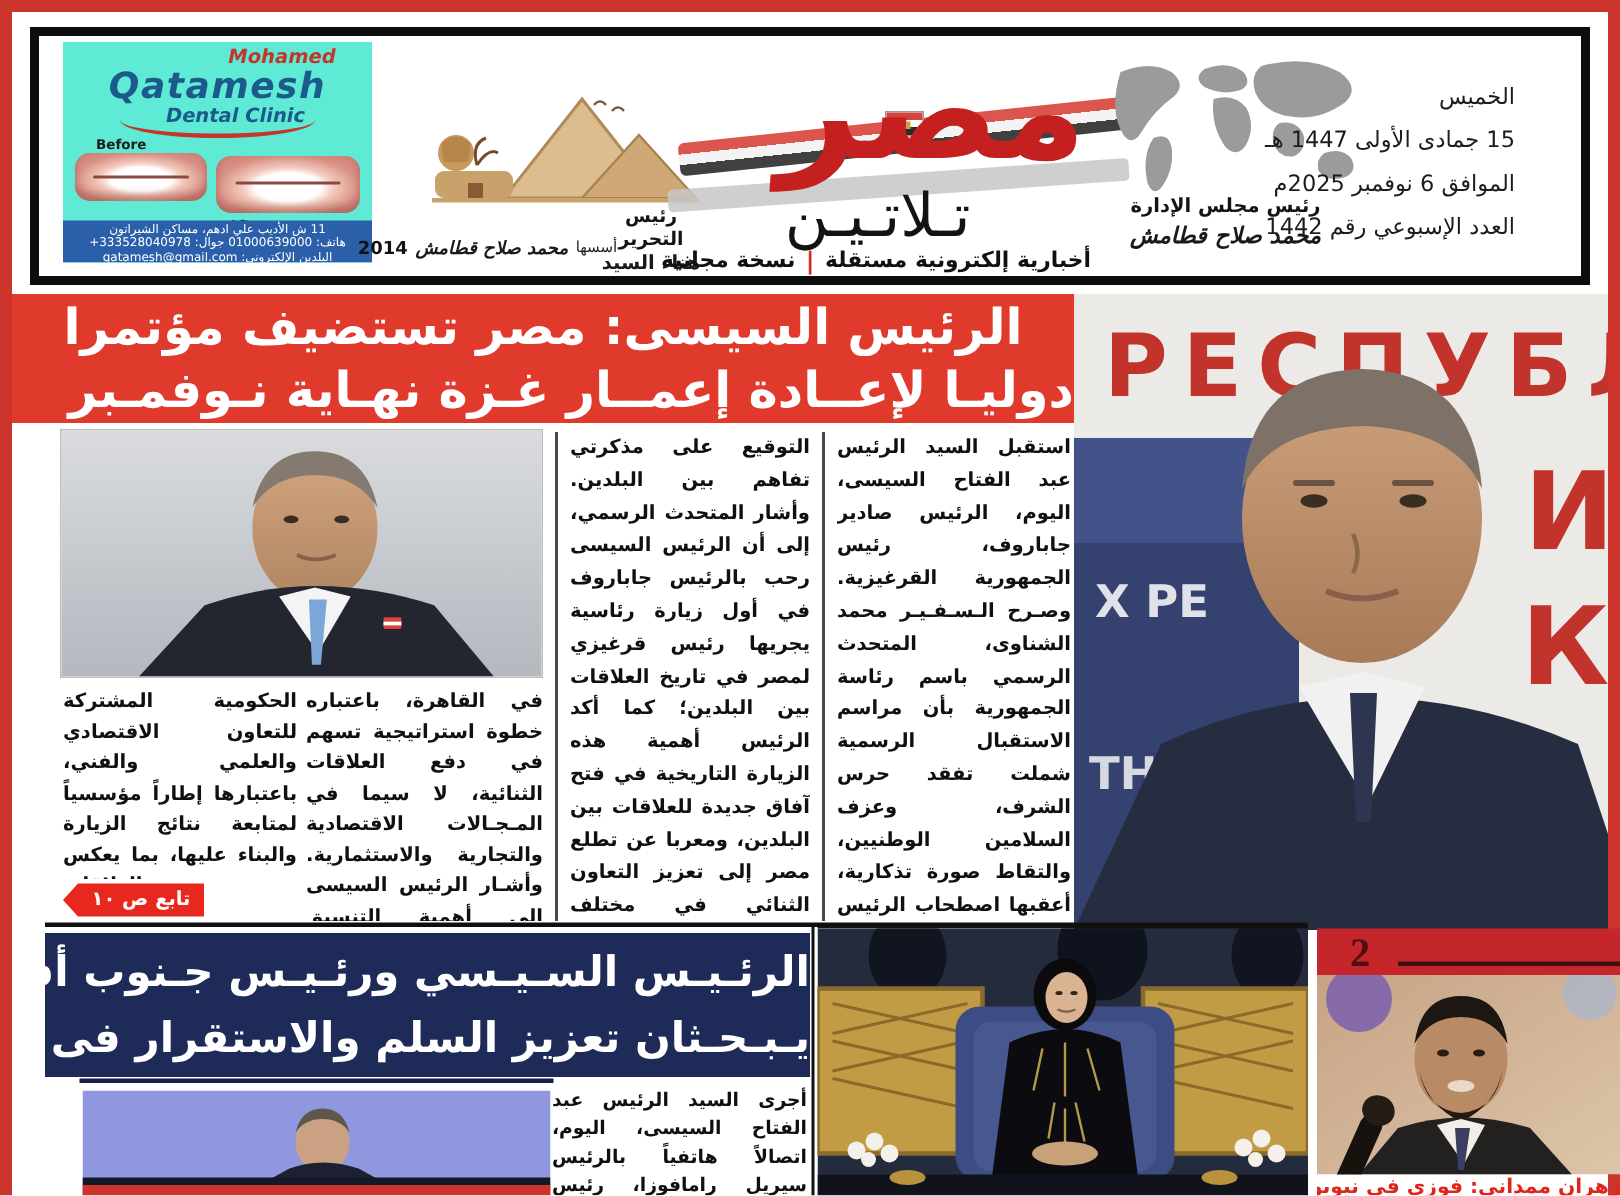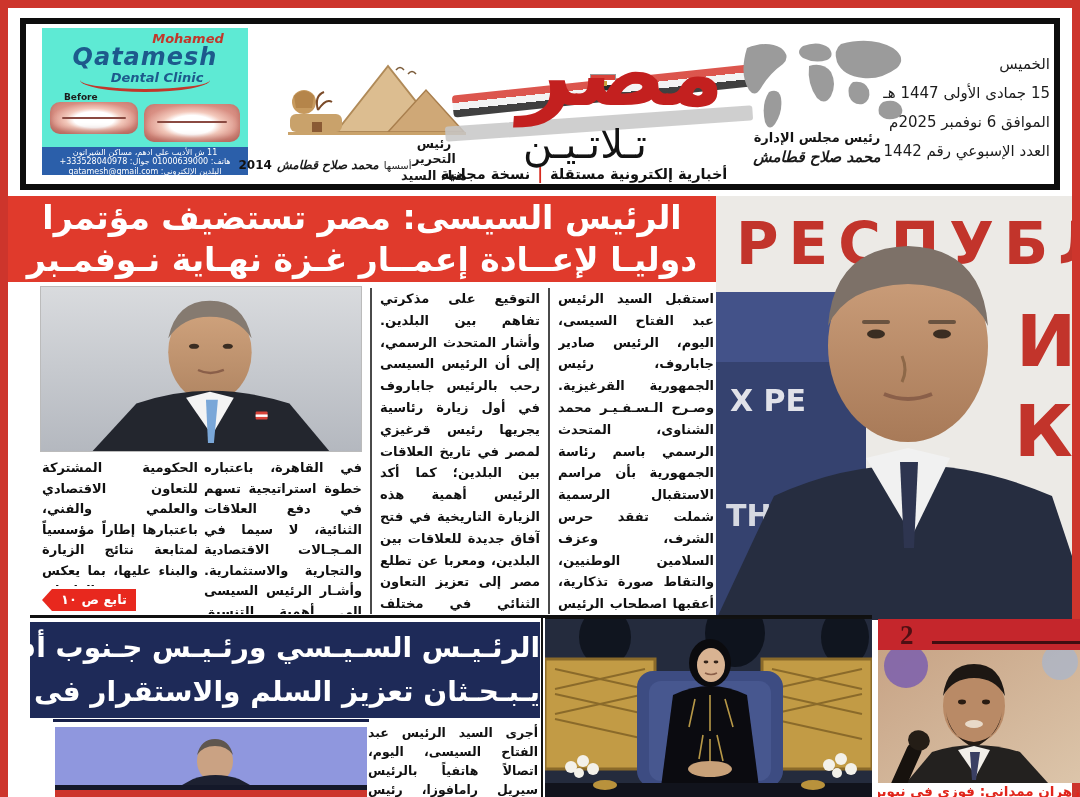--- a/index.html
+++ b/index.html
@@ -53,28 +53,28 @@
   .tagline-row{left:436px;top:164px;width:296px;direction:rtl;display:flex;justify-content:center;align-items:center;gap:7px;}
   .tagline{font-size:14.5px;font-weight:bold;color:#111;}
   .tagline-sep{color:#d62b1f;font-weight:bold;font-size:16px;}
   .freecopy{font-size:14.5px;font-weight:bold;color:#111;}
 
   .worldmap{left:733px;top:36px;width:184px;height:100px;}
   .chairman-block{left:740px;top:130px;width:154px;text-align:center;}
   .chairman-title{font-size:13px;font-weight:bold;color:#141414;}
   .chairman-sig{font-size:15px;font-weight:bold;font-style:italic;color:#1a1a1a;margin-top:3px;}
 
-  .date-block{left:866px;top:50px;width:184px;direction:rtl;text-align:right;color:#1c1c1c;}
+  .date-block{left:826px;top:50px;width:184px;direction:rtl;text-align:right;color:#1c1c1c;}
   .date-block div{font-size:15px;line-height:29px;white-space:nowrap;}
 
   
   .banner{left:8px;top:196px;width:708px;height:86px;background:#e03a2c;color:#fff;direction:rtl;
     text-align:center;font-weight:bold;overflow:hidden;}
   .banner .l1{font-size:33px;line-height:43px;white-space:nowrap;}
-  .banner .l2{font-size:33px;line-height:41px;white-space:nowrap;}
+  .banner .l2{font-size:33px;line-height:41px;white-space:nowrap;text-align:right;}
 
   .photo{overflow:hidden;}
   .photo-main{left:716px;top:196px;width:356px;height:424px;}
   .photo-portrait{left:40px;top:286px;width:322px;height:166px;border:1px solid #bbb;}
   .col{direction:rtl;text-align:justify;font-size:13px;font-weight:bold;line-height:21.8px;color:#101010;overflow:hidden;}
   .col1{left:558px;top:288px;width:156px;height:326px;}
   .col2{left:380px;top:288px;width:160px;height:326px;}
   .col3{left:204px;top:458px;width:158px;height:156px;line-height:20.5px;}
   .col4{left:42px;top:458px;width:156px;height:128px;line-height:20.5px;}
   .vrule{width:1.5px;background:#4a4a4a;}

